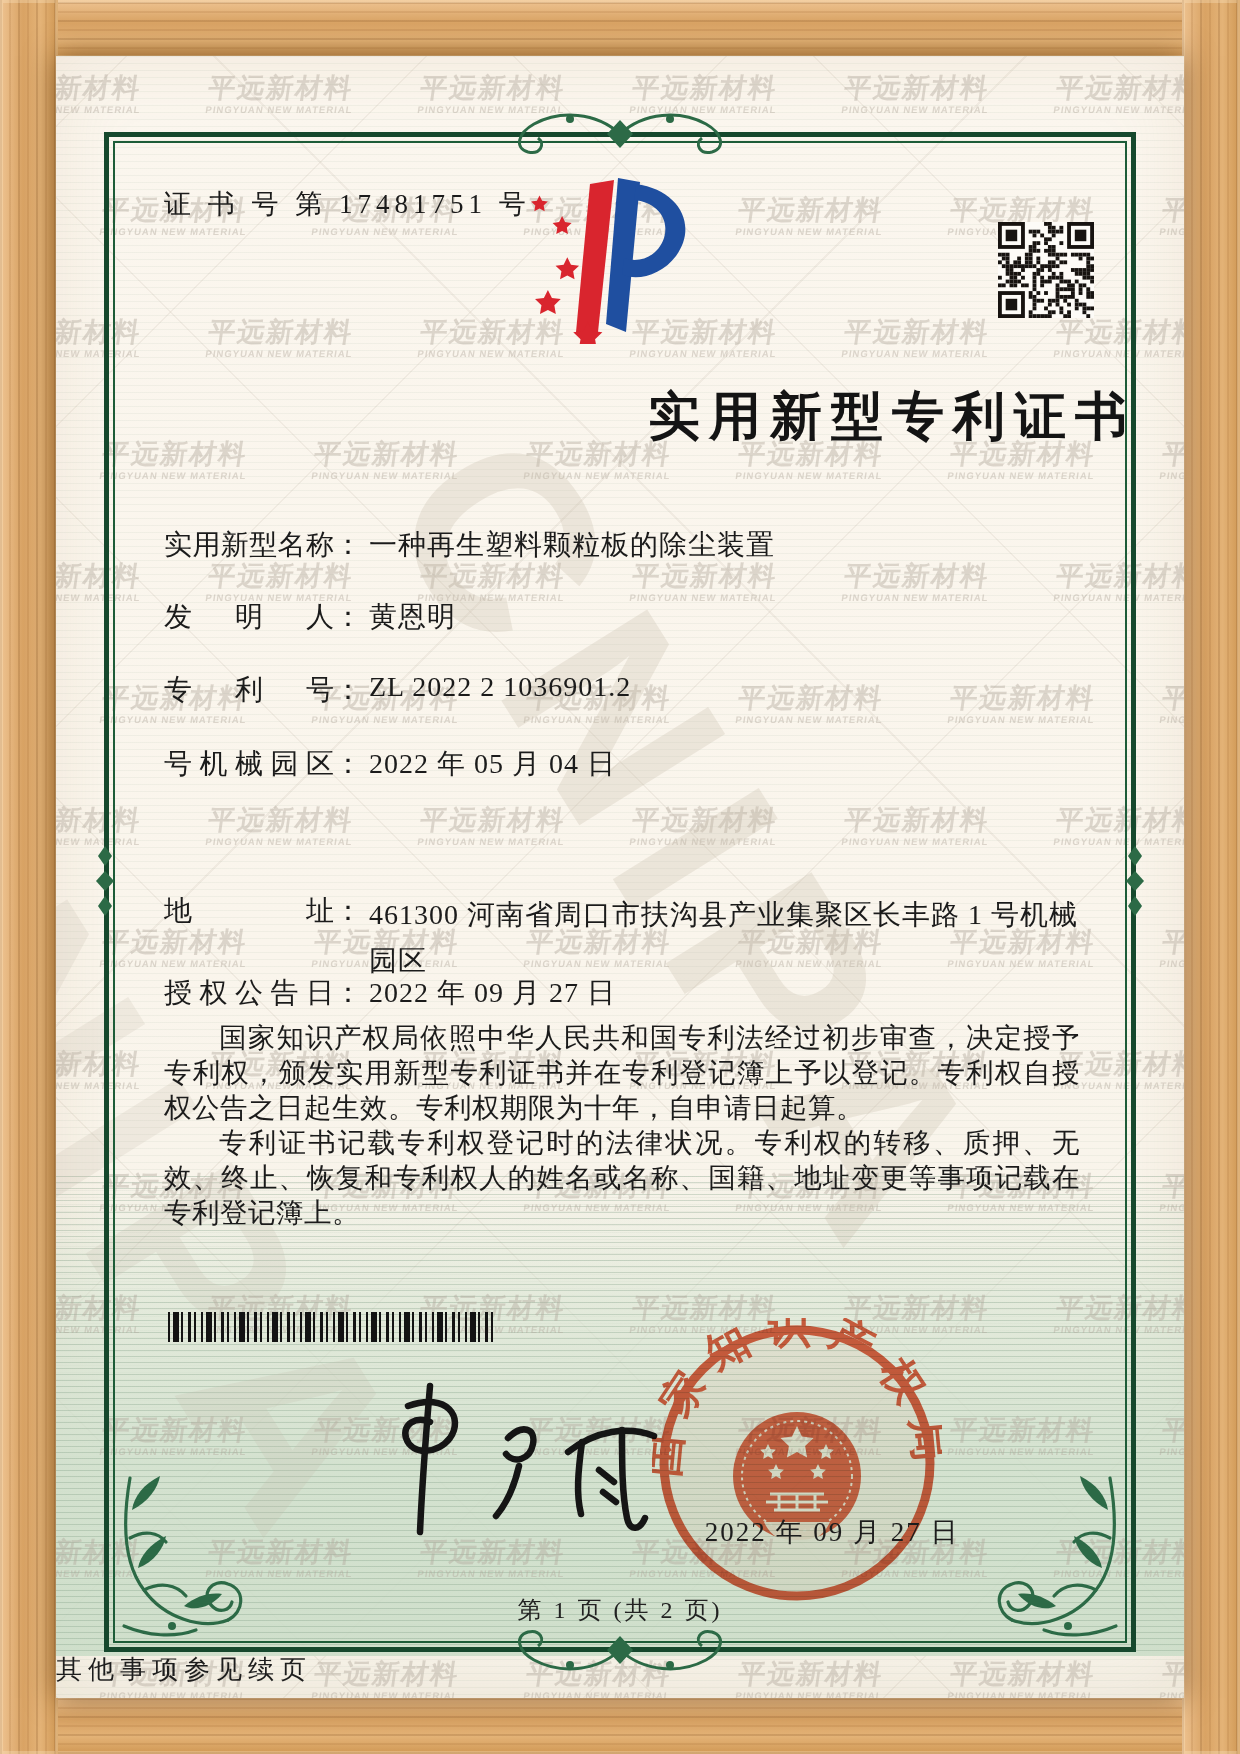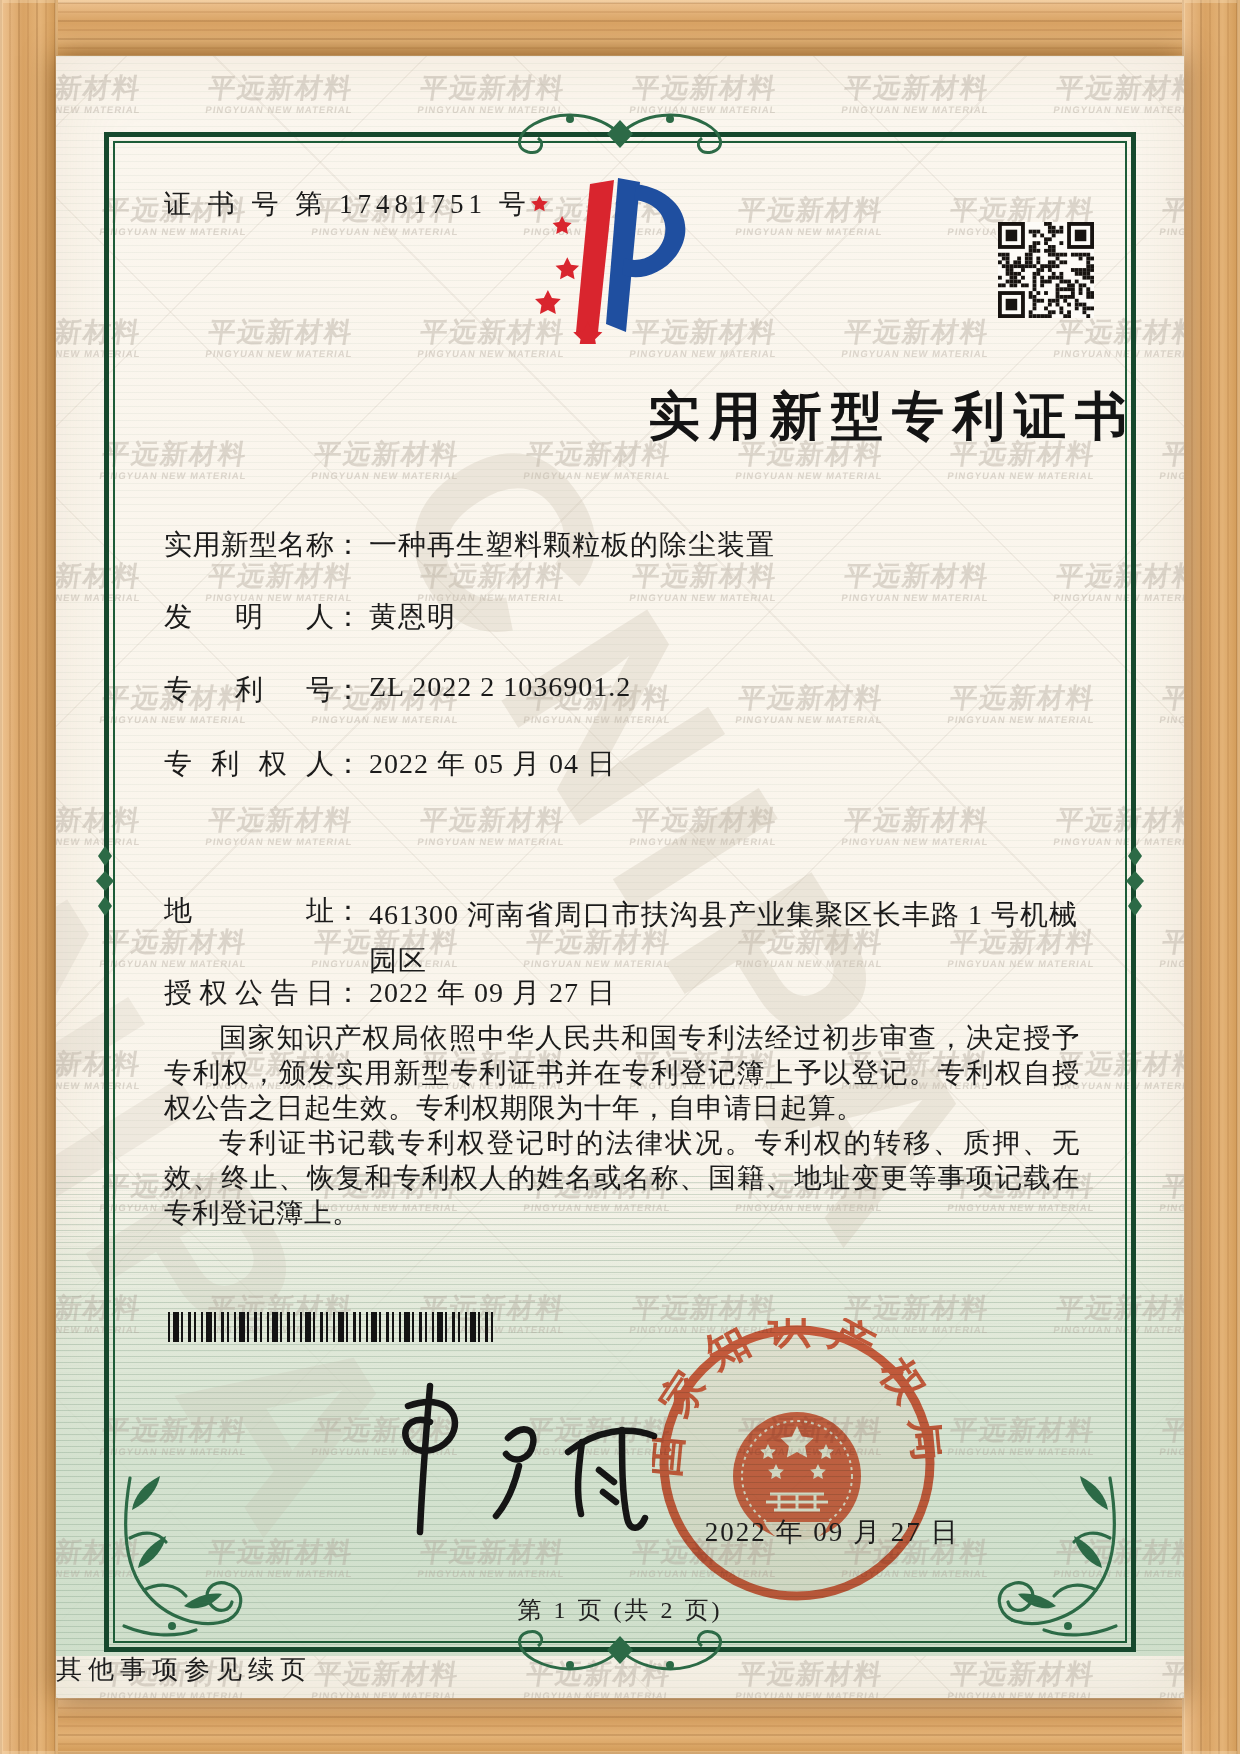--- a/index.html
+++ b/index.html
@@ -779,21 +779,21 @@
       </div>
       <div class="frow" style="top:542px">
         <span class="flabel">发明人</span><span class="fcolon">：</span>
         <span class="fvalue">黄恩明</span>
       </div>
       <div class="frow" style="top:615px">
         <span class="flabel">专利号</span><span class="fcolon">：</span>
         <span class="fvalue">ZL 2022 2 1036901.2</span>
       </div>
       <div class="frow" style="top:689px">
-        <span class="flabel">专利权人</span><span class="fcolon">：</span>
+        <span class="flabel">号机械园区</span><span class="fcolon">：</span>
         <span class="fvalue">2022 年 05 月 04 日</span>
       </div>
       <div class="frow" style="top:836px">
         <span class="flabel">地址</span><span class="fcolon">：</span>
         <span class="fvalue fvalue-wrap">461300 河南省周口市扶沟县产业集聚区长丰路 1 号机械园区</span>
       </div>
       <div class="frow" style="top:918px">
         <span class="flabel">授权公告日</span><span class="fcolon">：</span>
         <span class="fvalue">2022 年 09 月 27 日</span>
       </div>

